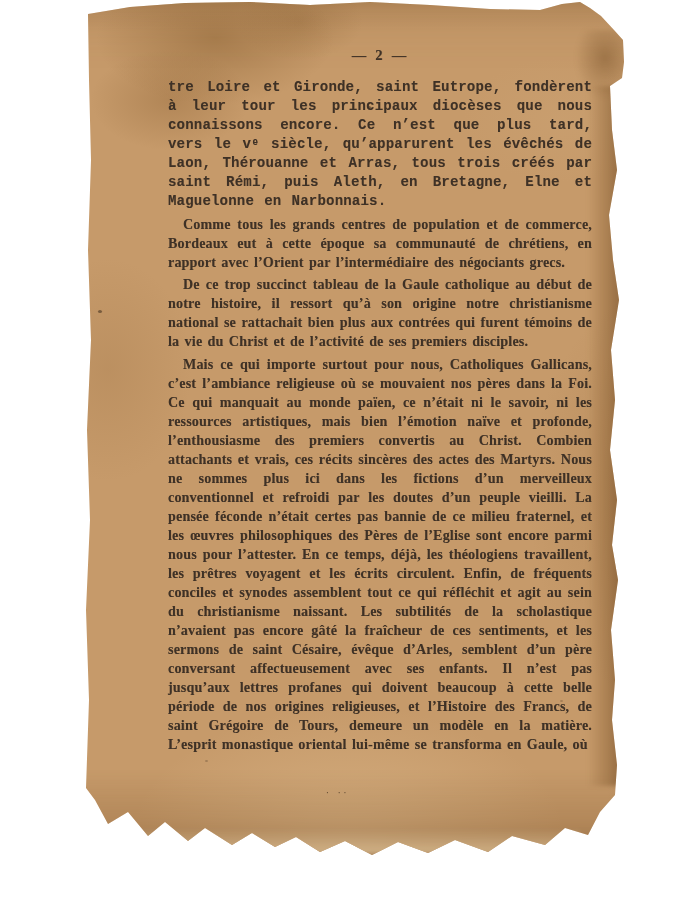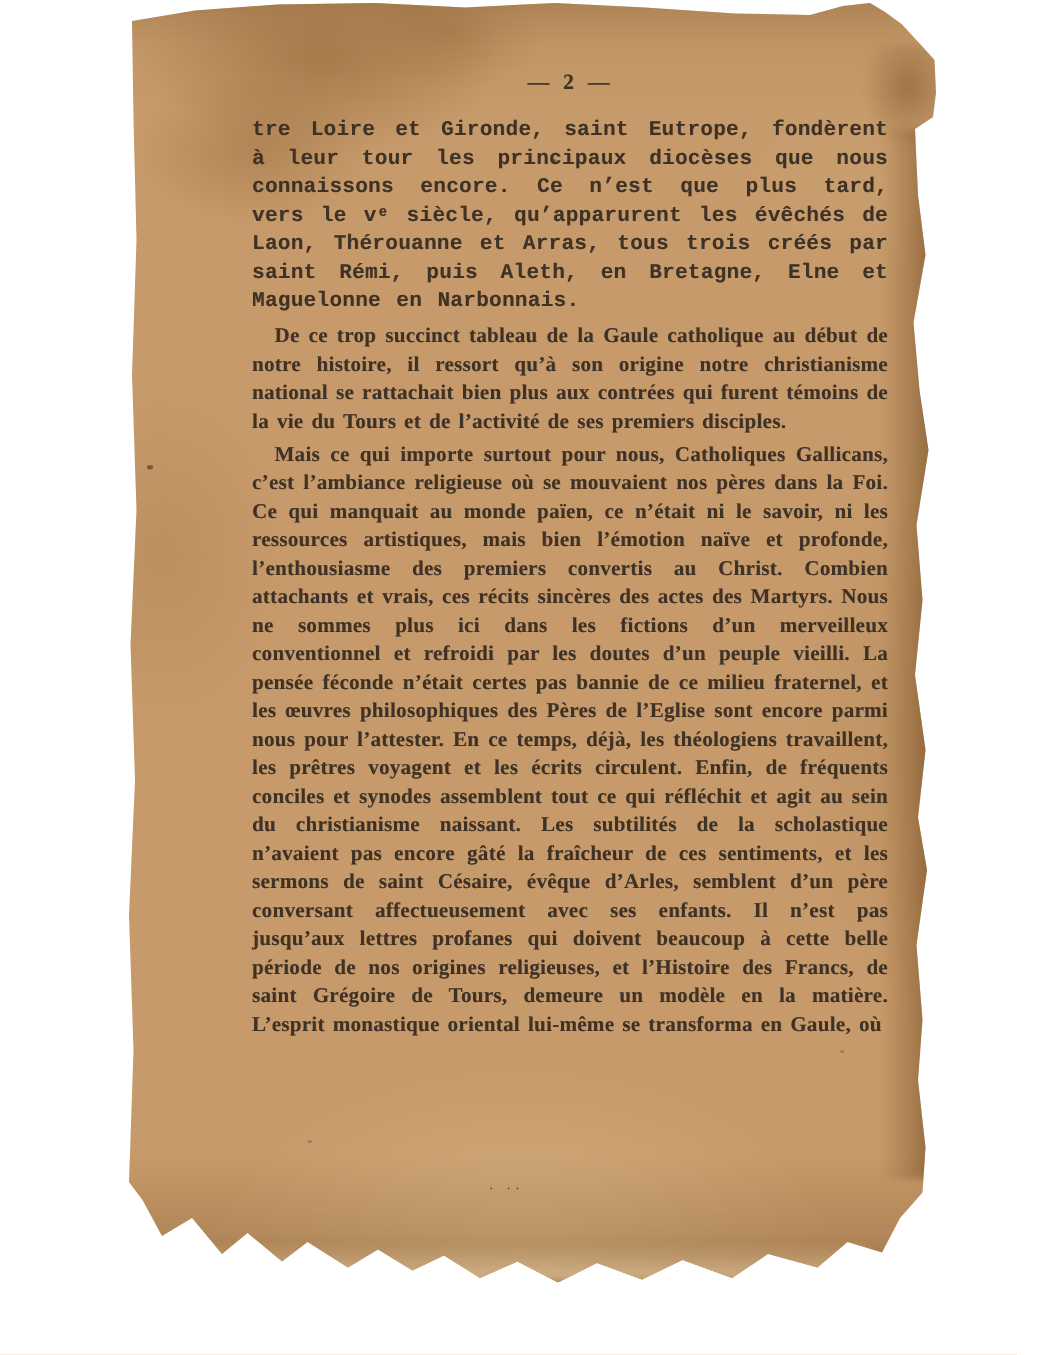--- a/index.html
+++ b/index.html
@@ -134,19 +134,20 @@
     <div class="stain-topright-notch"></div>
     <div class="stain-right-tear"></div>
     <div class="speck s1"></div>
     <div class="speck s2"></div>
     <div class="speck s3"></div>
     <div class="speck s4"></div>
 
     <div class="text-block">
       <div class="page-number">— 2 —</div>
       <p class="no-indent">tre Loire et Gironde, saint Eutrope, fondèrent à leur tour les principaux diocèses que nous connaissons encore. Ce n’est que plus tard, vers le vᵉ siècle, qu’apparurent les évêchés de Laon, Thérouanne et Arras, tous trois créés par saint Rémi, puis Aleth, en Bretagne, Elne et Maguelonne en Narbonnais.</p>
-      <p>De ce trop succinct tableau de la Gaule catholique au début de notre histoire, il ressort qu’à son origine notre christianisme national se rattachait bien plus aux contrées qui furent témoins de la vie du Tours et de l’activité de ses premiers disciples.</p>
+      <p>Comme tous les grands centres de population et de commerce, Bordeaux eut à cette époque sa communauté de chrétiens, en rapport avec l’Orient par l’intermédiaire des négociants grecs.</p>
+      <p>De ce trop succinct tableau de la Gaule catholique au début de notre histoire, il ressort qu’à son origine notre christianisme national se rattachait bien plus aux contrées qui furent témoins de la vie du Christ et de l’activité de ses premiers disciples.</p>
       <p>Mais ce qui importe surtout pour nous, Catholiques Gallicans, c’est l’ambiance religieuse où se mouvaient nos pères dans la Foi. Ce qui manquait au monde païen, ce n’était ni le savoir, ni les ressources artistiques, mais bien l’émotion naïve et profonde, l’enthousiasme des premiers convertis au Christ. Combien attachants et vrais, ces récits sincères des actes des Martyrs. Nous ne sommes plus ici dans les fictions d’un merveilleux conventionnel et refroidi par les doutes d’un peuple vieilli. La pensée féconde n’était certes pas bannie de ce milieu fraternel, et les œuvres philosophiques des Pères de l’Eglise sont encore parmi nous pour l’attester. En ce temps, déjà, les théologiens travaillent, les prêtres voyagent et les écrits circulent. Enfin, de fréquents conciles et synodes assemblent tout ce qui réfléchit et agit au sein du christianisme naissant. Les subtilités de la scholastique n’avaient pas encore gâté la fraîcheur de ces sentiments, et les sermons de saint Césaire, évêque d’Arles, semblent d’un père conversant affectueusement avec ses enfants. Il n’est pas jusqu’aux lettres profanes qui doivent beaucoup à cette belle période de nos origines religieuses, et l’Histoire des Francs, de saint Grégoire de Tours, demeure un modèle en la matière. L’esprit monastique oriental lui-même se transforma en Gaule, où</p>
     </div>
 
     <div class="printer-mark">· ··</div>
   </div>
 </div>
 
 </body></html>

